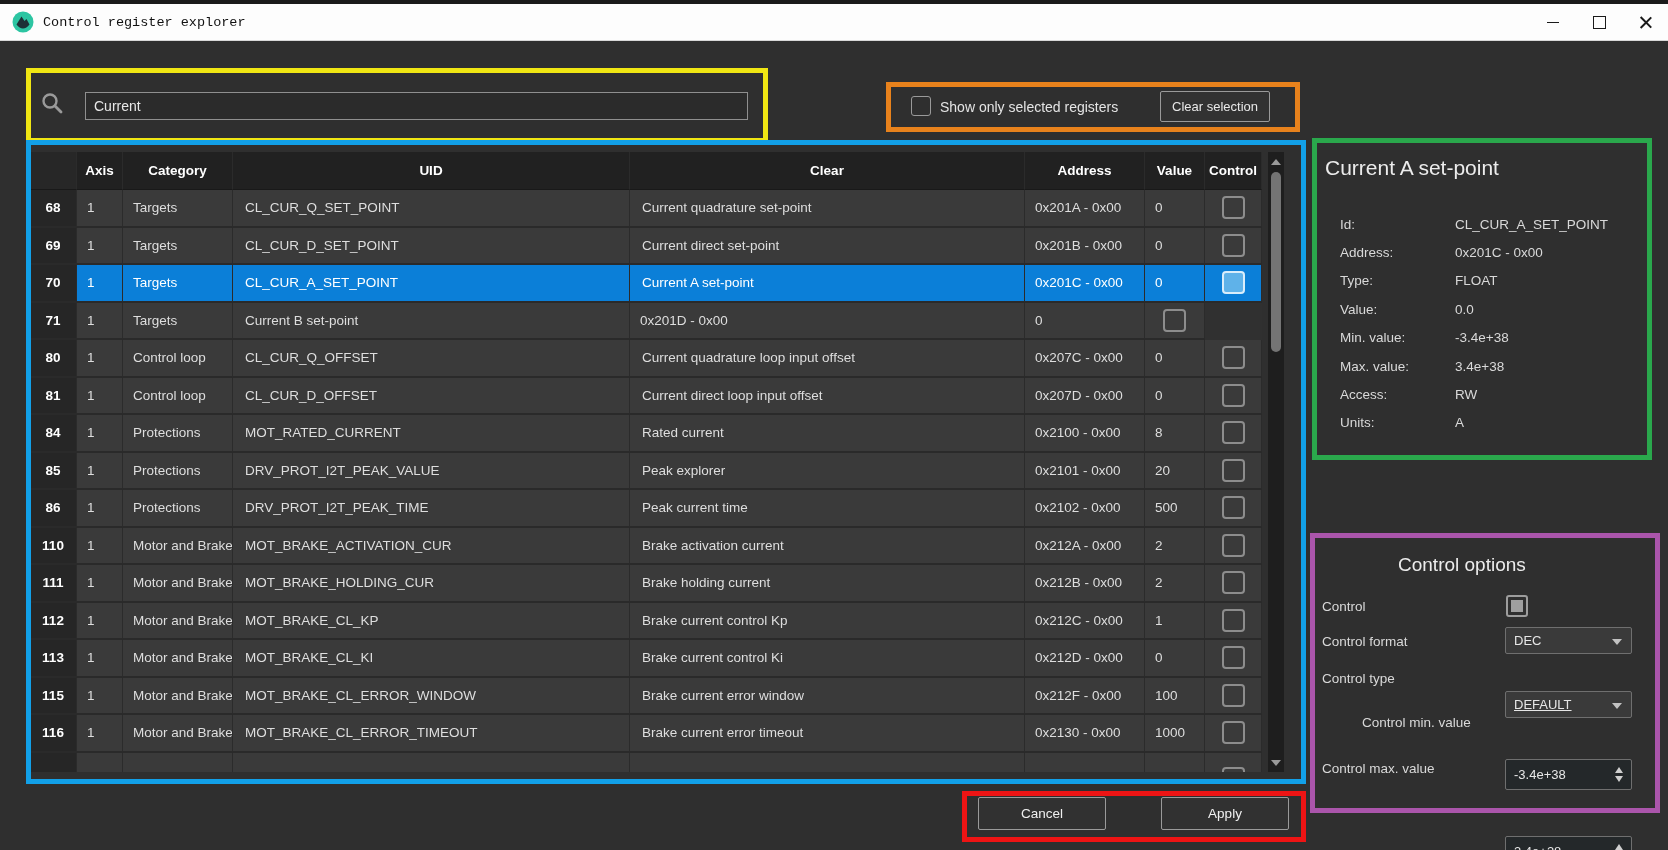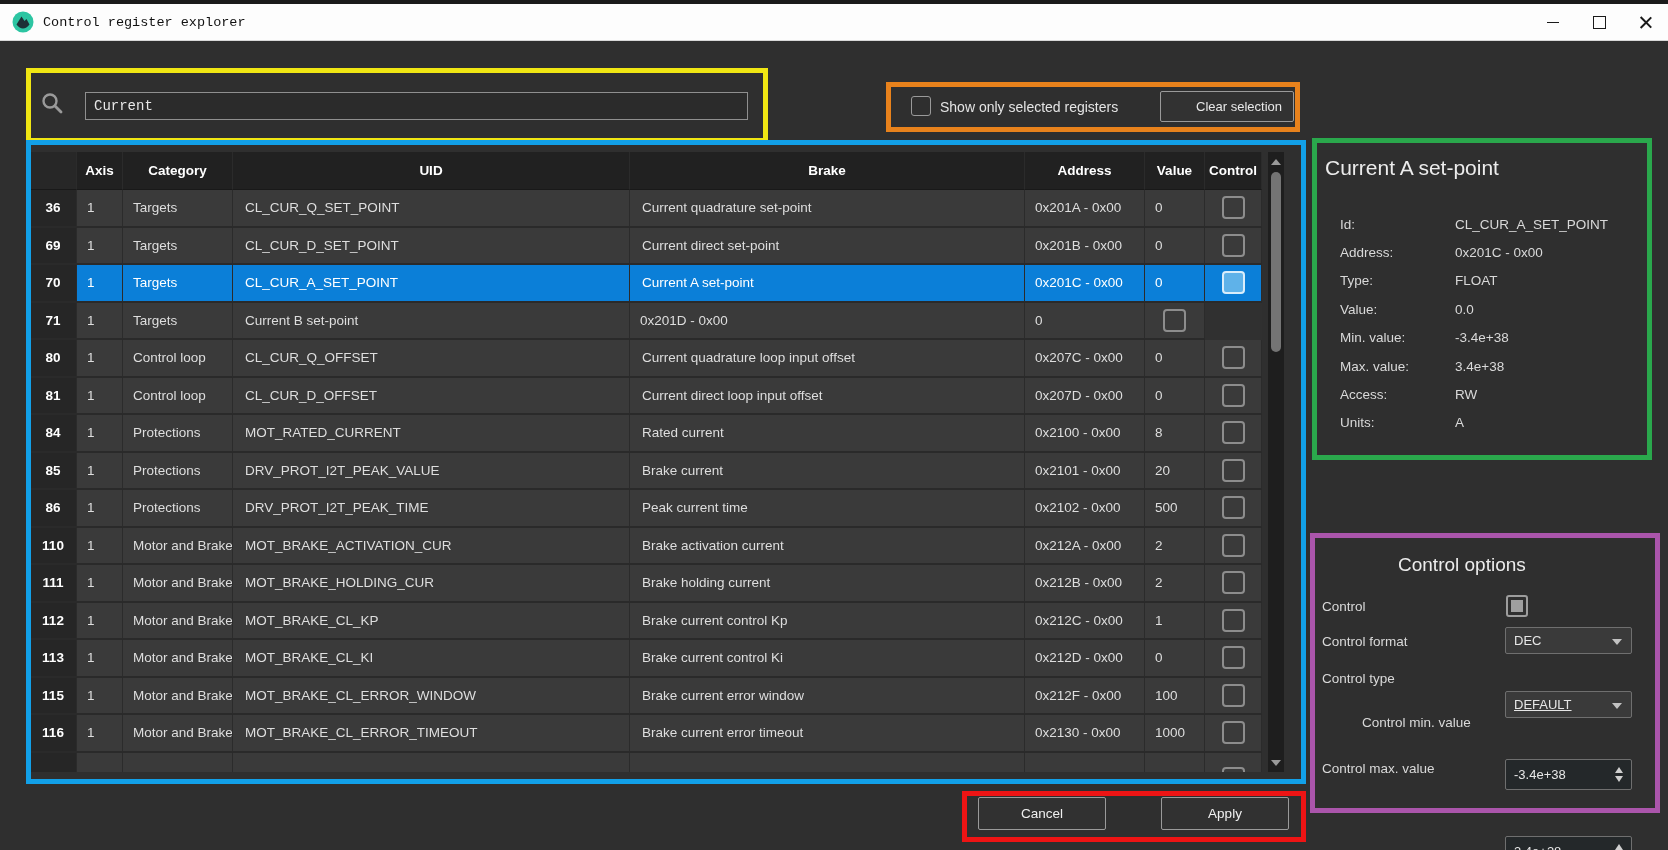--- a/index.html
+++ b/index.html
@@ -12,25 +12,25 @@
   #window-title{margin-left:9px;font-size:13.5px;color:#111;}
   #win-controls{position:absolute;right:0;top:0;height:36px;display:flex;}
   .win-btn{width:46px;height:36px;display:flex;align-items:center;justify-content:center;cursor:default;}
   .glyph-min{width:12px;height:0;border-top:1.6px solid #1a1a1a;}
   .glyph-max{width:11px;height:11px;border:1.6px solid #1a1a1a;}
   .glyph-close{position:relative;width:13px;height:13px;}
   .glyph-close::before,.glyph-close::after{content:"";position:absolute;left:6px;top:-1px;width:1.6px;height:15px;background:#1a1a1a;}
   .glyph-close::before{transform:rotate(45deg);}
   .glyph-close::after{transform:rotate(-45deg);}
   
-  #search-input{left:85px;top:92px;width:645px;height:26px;background:#2b2b2b;border:1px solid #8f8f8f;color:#e8e8e8;font-size:14px;padding:0 8px;font-family:Liberation Mono, monospace;outline:none;}
+  #search-input{left:85px;top:92px;width:645px;height:26px;background:#2b2b2b;border:1px solid #8f8f8f;color:#e8e8e8;font-size:14px;padding:0 8px;font-family:Liberation Sans, sans-serif;outline:none;}
   
   #filter-checkbox{left:911px;top:96px;width:18px;height:18px;border:1px solid #9a9a9a;border-radius:3px;background:transparent;}
   #filter-label{left:940px;top:99px;font-size:14px;color:#e4e4e4;}
-  #clear-selection-button{left:1160px;top:91px;width:108px;height:29px;background:#323232;border:1px solid #9a9a9a;border-radius:2px;color:#e8e8e8;font-size:13px;display:flex;align-items:center;justify-content:center;padding-left:24px;}
+  #clear-selection-button{left:1160px;top:91px;width:108px;height:29px;background:#323232;border:1px solid #9a9a9a;border-radius:2px;color:#e8e8e8;font-size:13px;display:flex;align-items:center;justify-content:center;}
   
   #table{left:30px;top:152px;width:1232px;height:620px;overflow:hidden;background:#303030;}
   .thead,.trow{display:grid;grid-template-columns:47px 46px 110px 397px 395px 120px 60px 57px;}
   .thead{height:38px;}
   .trow{height:37.5px;}
   .c{display:flex;align-items:center;overflow:hidden;white-space:nowrap;border-right:1px solid #2b2b2b;border-bottom:2px solid #2a2a2a;color:#dedede;font-size:13.5px;background:#3a3a3a;}
   .hc{background:#212121;color:#fff;font-weight:bold;justify-content:center;border-right:1px solid #2b2b2b;border-bottom:1px solid #191919;display:flex;align-items:center;font-size:13.5px;}
   .hc.corner{background:#272727;}
   .c.num{background:#262626;color:#fff;font-weight:bold;justify-content:center;}
   .c.axis{padding-left:10px;}
@@ -112,28 +112,28 @@
 <span class="abs" id="filter-checkbox"></span>
 <span class="abs" id="filter-label">Show only selected registers</span>
 <div class="abs" id="clear-selection-button">Clear selection</div>
 
 <div class="abs" id="table">
   <div class="thead">
     <div class="hc corner"></div>
     <div class="hc">Axis</div>
     <div class="hc">Category</div>
     <div class="hc">UID</div>
-    <div class="hc">Brake</div>
+    <div class="hc">Clear</div>
     <div class="hc">Address</div>
     <div class="hc">Value</div>
     <div class="hc">Control</div>
   </div>
   <div id="table-body">
       <div class="trow">
-    <div class="c num">36</div>
+    <div class="c num">68</div>
     <div class="c axis">1</div>
     <div class="c cat">Targets</div>
     <div class="c uid">CL_CUR_Q_SET_POINT</div>
     <div class="c name">Current quadrature set-point</div>
     <div class="c addr">0x201A - 0x00</div>
     <div class="c val">0</div>
     <div class="c ctrl">
           <span class="cb"></span>
         </div>
   </div>
@@ -206,21 +206,21 @@
     <div class="c val">8</div>
     <div class="c ctrl">
           <span class="cb"></span>
         </div>
   </div>
       <div class="trow">
     <div class="c num">85</div>
     <div class="c axis">1</div>
     <div class="c cat">Protections</div>
     <div class="c uid">DRV_PROT_I2T_PEAK_VALUE</div>
-    <div class="c name">Brake current</div>
+    <div class="c name">Peak explorer</div>
     <div class="c addr">0x2101 - 0x00</div>
     <div class="c val">20</div>
     <div class="c ctrl">
           <span class="cb"></span>
         </div>
   </div>
       <div class="trow">
     <div class="c num">86</div>
     <div class="c axis">1</div>
     <div class="c cat">Protections</div>

